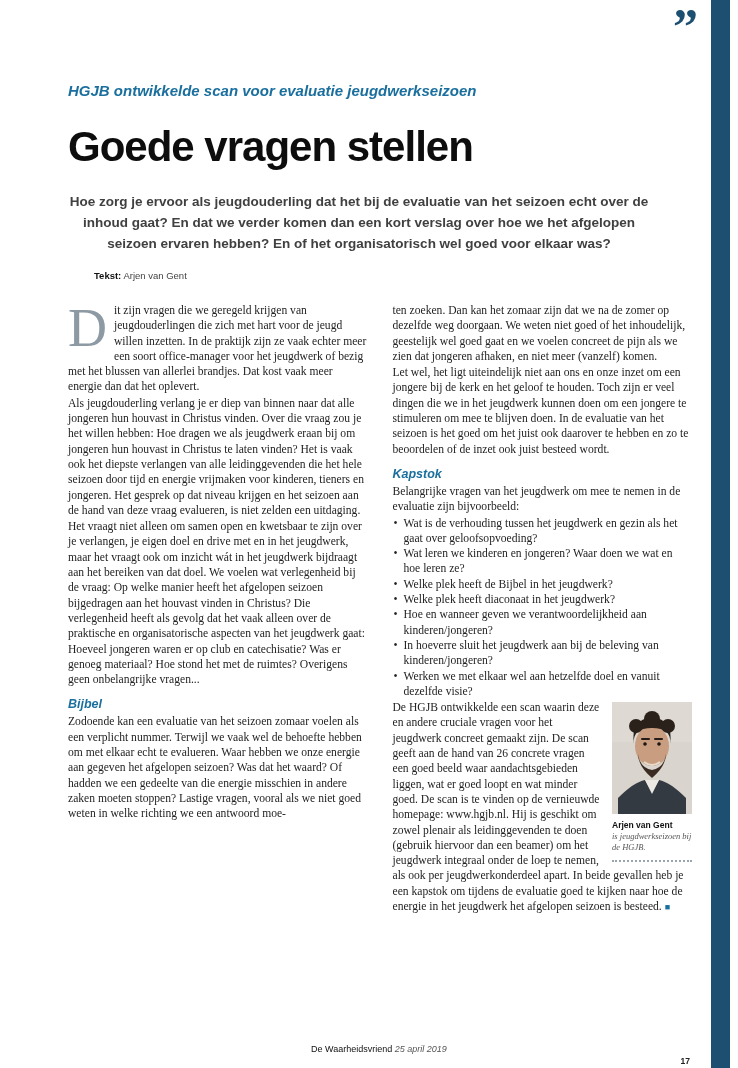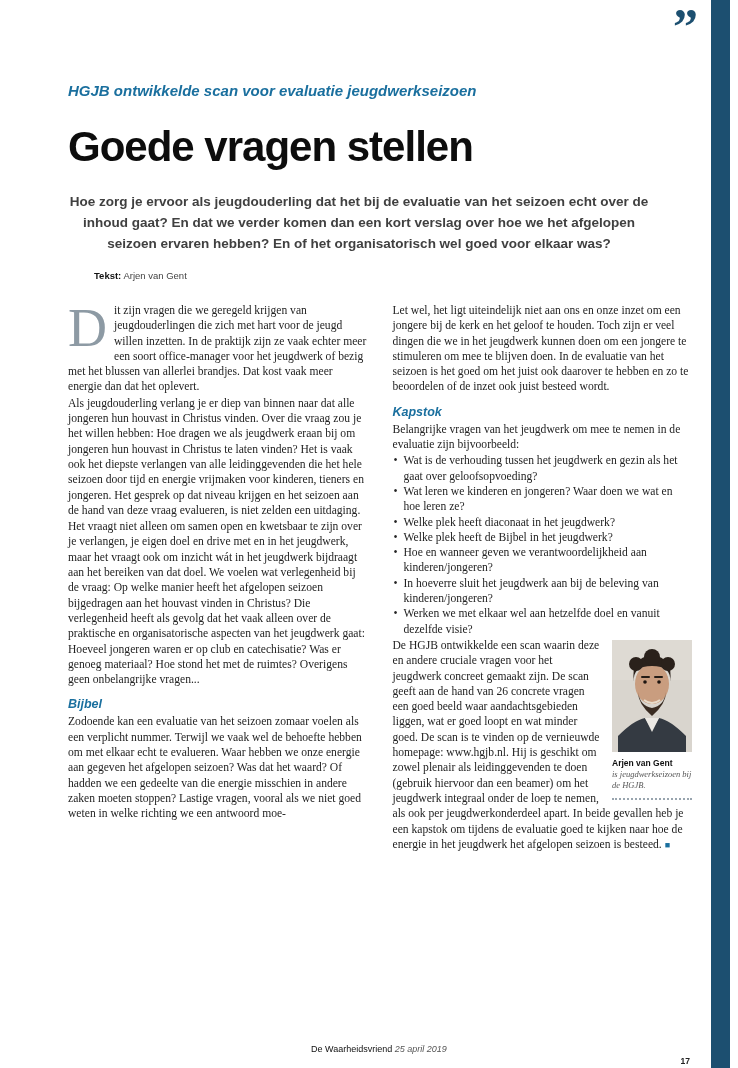--- a/index.html
+++ b/index.html
@@ -83,28 +83,29 @@
 
       <div class="col">
         <p><span class="dropcap">D</span><span>it zijn vragen die we geregeld krijgen van jeugdouderlingen die zich met hart voor de jeugd willen inzetten. In de praktijk zijn ze vaak echter meer een soort office-manager voor het jeugdwerk of bezig met het blussen van allerlei brandjes. Dat kost vaak meer energie dan dat het oplevert.</span></p>
         <p>Als jeugdouderling verlang je er diep van binnen naar dat alle jongeren hun houvast in Christus vinden. Over die vraag zou je het willen hebben: Hoe dragen we als jeugdwerk eraan bij om jongeren hun houvast in Christus te laten vinden? Het is vaak ook het diepste verlangen van alle leidinggevenden die het hele seizoen door tijd en energie vrijmaken voor kinderen, tieners en jongeren. Het gesprek op dat niveau krijgen en het seizoen aan de hand van deze vraag evalueren, is niet zelden een uitdaging.</p>
         <p>Het vraagt niet alleen om samen open en kwetsbaar te zijn over je verlangen, je eigen doel en drive met en in het jeugdwerk, maar het vraagt ook om inzicht wát in het jeugdwerk bijdraagt aan het bereiken van dat doel. We voelen wat verlegenheid bij de vraag: Op welke manier heeft het afgelopen seizoen bijgedragen aan het houvast vinden in Christus? Die verlegenheid heeft als gevolg dat het vaak alleen over de praktische en organisatorische aspecten van het jeugdwerk gaat: Hoeveel jongeren waren er op club en catechisatie? Was er genoeg materiaal? Hoe stond het met de ruimtes? Overigens geen onbelangrijke vragen...</p>
         <h3>Bijbel</h3>
         <p>Zodoende kan een evaluatie van het seizoen zomaar voelen als een verplicht nummer. Terwijl we vaak wel de behoefte hebben om met elkaar echt te evalueren. Waar hebben we onze energie aan gegeven het afgelopen seizoen? Was dat het waard? Of hadden we een gedeelte van die energie misschien in andere zaken moeten stoppen? Lastige vragen, vooral als we niet goed weten in welke richting we een antwoord moe-</p>
       </div>
 
       <div class="col">
+        <p>ten zoeken. Dan kan het zomaar zijn dat we na de zomer op dezelfde weg doorgaan. We weten niet goed of het inhoudelijk, geestelijk wel goed gaat en we voelen concreet de pijn als we zien dat jongeren afhaken, en niet meer (vanzelf) komen.</p>
         <p>Let wel, het ligt uiteindelijk niet aan ons en onze inzet om een jongere bij de kerk en het geloof te houden. Toch zijn er veel dingen die we in het jeugdwerk kunnen doen om een jongere te stimuleren om mee te blijven doen. In de evaluatie van het seizoen is het goed om het juist ook daarover te hebben en zo te beoordelen of de inzet ook juist besteed wordt.</p>
         <h3>Kapstok</h3>
         <p>Belangrijke vragen van het jeugdwerk om mee te nemen in de evaluatie zijn bijvoorbeeld:</p>
         <ul class="bullets">
           <li>Wat is de verhouding tussen het jeugdwerk en gezin als het gaat over geloofsopvoeding?</li>
           <li>Wat leren we kinderen en jongeren? Waar doen we wat en hoe leren ze?</li>
+          <li>Welke plek heeft de Bijbel in het jeugdwerk?</li>
           <li>Welke plek heeft diaconaat in het jeugdwerk?</li>
-          <li>Welke plek heeft de Bijbel in het jeugdwerk?</li>
           <li>Hoe en wanneer geven we verantwoordelijkheid aan kinderen/jongeren?</li>
           <li>In hoeverre sluit het jeugdwerk aan bij de beleving van kinderen/jongeren?</li>
           <li>Werken we met elkaar wel aan hetzelfde doel en vanuit dezelfde visie?</li>
         </ul>
         <div class="final-para">
           <div class="photo-float">
             <svg class="photo-svg" viewBox="0 0 80 112" xmlns="http://www.w3.org/2000/svg">
               <rect x="0" y="0" width="80" height="112" fill="#d9d5ce"></rect>
               <rect x="0" y="0" width="80" height="40" fill="#dedad3"></rect>
               <path d="M6 112 L6 96 Q22 80 33 78 L40 90 L47 78 Q58 80 74 96 L74 112 Z" fill="#343a42"></path>

